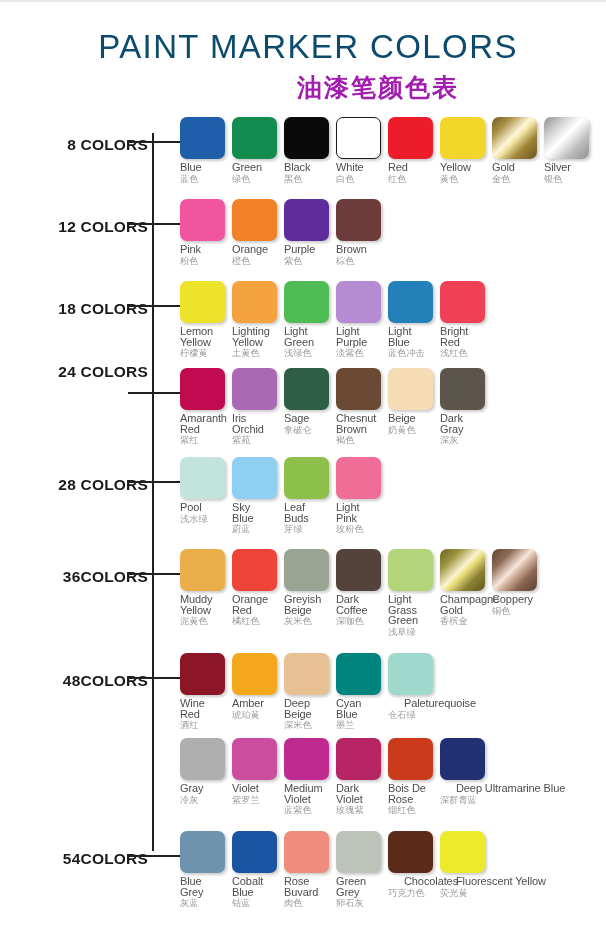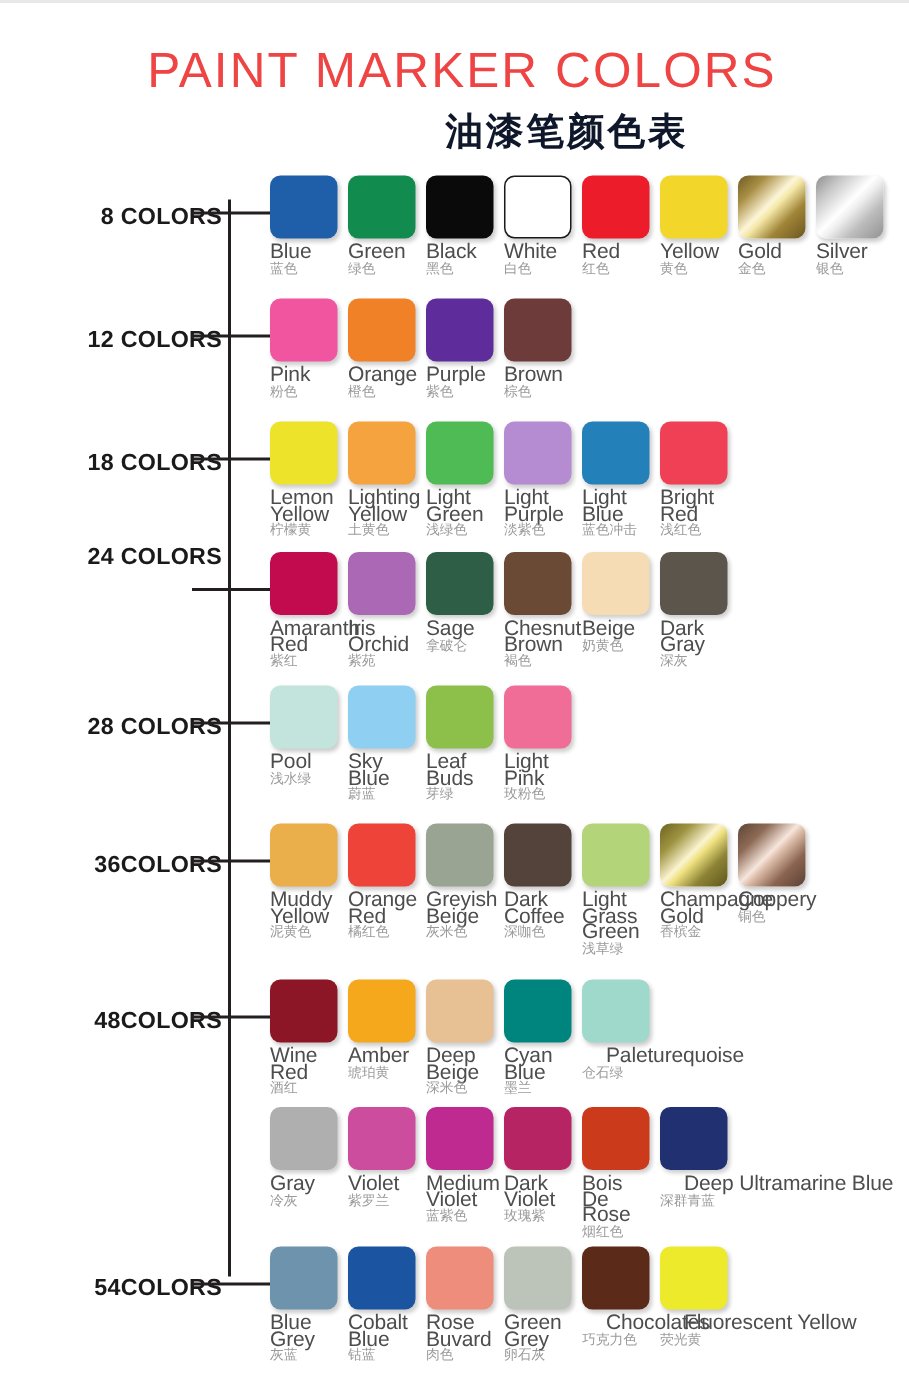--- a/index.html
+++ b/index.html
@@ -26,30 +26,30 @@
   #header {
     position: absolute;
     left: 0; right: 0; top: 28px;
     text-align: center;
   }
   #title-en {
     font-size: 33px;
     letter-spacing: 1.4px;
     font-weight: 400;
     line-height: 1.05;
-    color: #ef4444;
+    color: #0c4a6e;
     margin: 0;
     padding-left: 10px;
   }
   #title-cn {
     font-size: 25px;
     font-weight: 700;
     letter-spacing: 2px;
     margin: 6px 0 0 0;
-    color: #0f172a;
+    color: #a21caf;
     padding-left: 150px;
   }
 
   
   #spine {
     position: absolute;
     left: 152px;
     top: 131px;
     width: 1.6px;
     height: 718px;
@@ -97,21 +97,21 @@
     box-shadow: 1.5px 2px 3px rgba(0,0,0,0.20);
   }
   .chip.outlined {
     border: 1.6px solid #1a1a1a;
     box-shadow: 1.5px 2px 3px rgba(0,0,0,0.18);
   }
   .names {
     padding-top: 3px;
   }
   .name-en {
-    font-size: 14px;
+    font-size: 11px;
     line-height: 10.6px;
     color: #4d4d4d;
     letter-spacing: -0.1px;
     white-space: pre-line;
   }
   .name-cn {
     font-size: 9.2px;
     line-height: 11px;
     color: #9a9a9a;
     padding-top: 1px;

